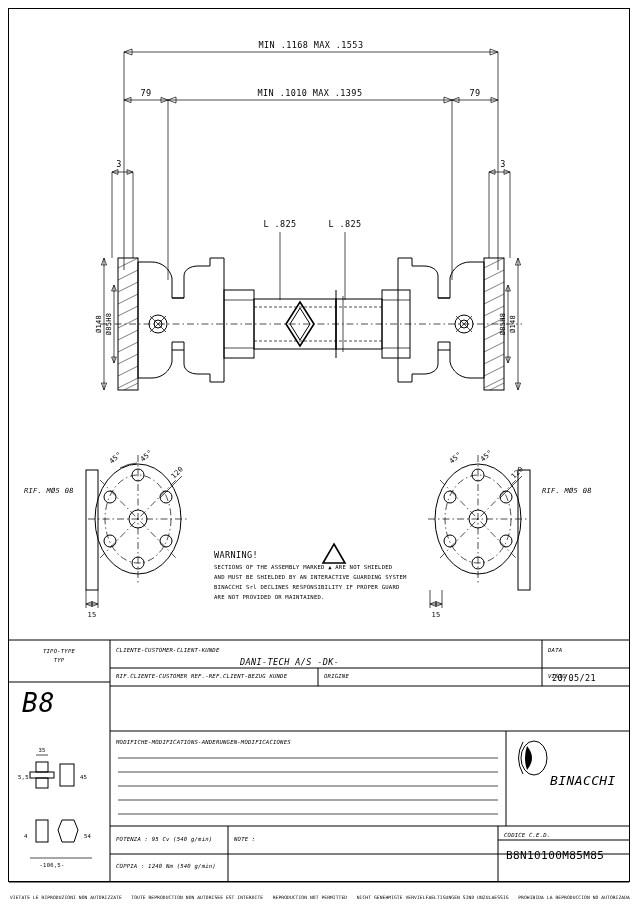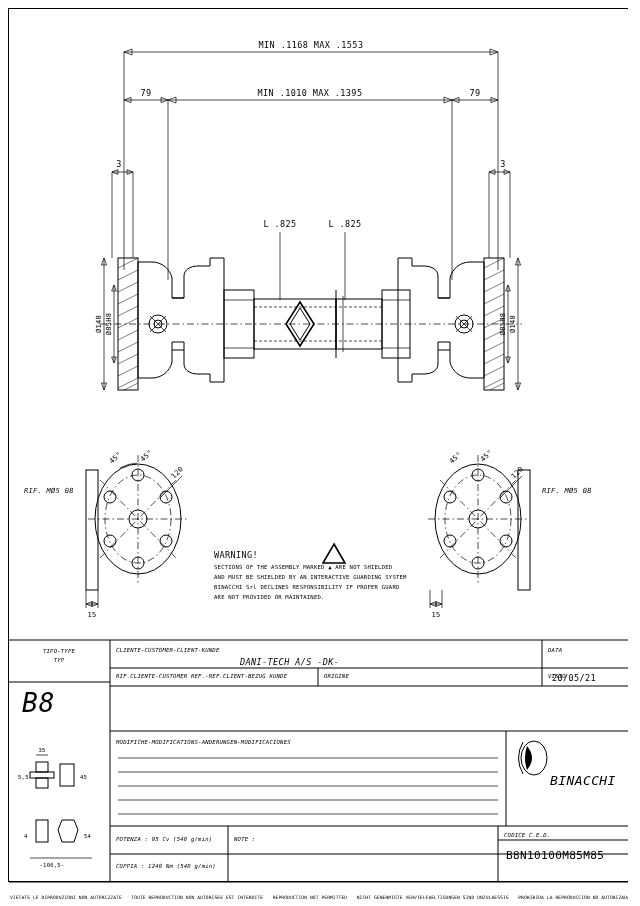--- a/index.html
+++ b/index.html
@@ -1,17 +1,17 @@
 <!DOCTYPE html>
 <html><head>
 <meta charset="utf-8">
 <style>
   html,body{margin:0;padding:0;background:#ffffff;}
   body{width:640px;height:906px;font-family:"DejaVu Sans",sans-serif;color:#000;}
-  #sheet{position:relative;width:628px;height:906px;overflow:hidden;}
+  #sheet{position:relative;width:628px;height:906px;overflow:hidden;padding-left:12px;}
   .frame{position:absolute;left:8px;top:8px;width:622px;height:874px;border:1.5px solid #000;box-sizing:border-box;}
   svg{position:absolute;left:0;top:0;}
   text{font-family:"DejaVu Sans Mono",monospace;fill:#000;}
   .lbl{font-size:8.5px;letter-spacing:0.4px;}
   .lbl-s{font-size:7px;letter-spacing:0.3px;}
   .lbl-xs{font-size:5.6px;letter-spacing:0.2px;}
   .lbl-big{font-size:16px;letter-spacing:1px;}
   .ital{font-style:italic;}
   .ln{stroke:#000;fill:none;}
   .thin{stroke-width:0.7;}

